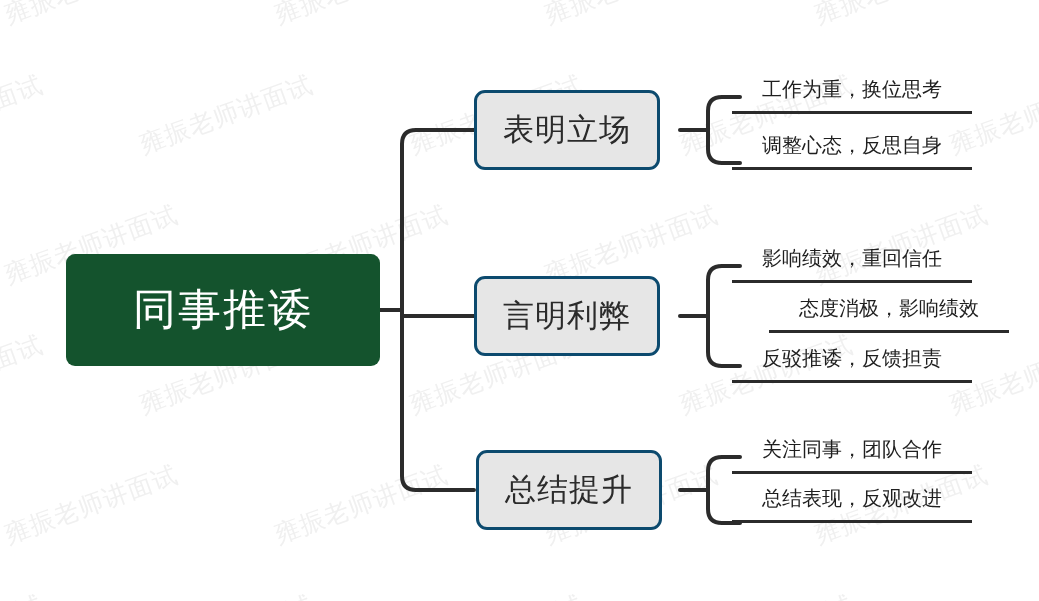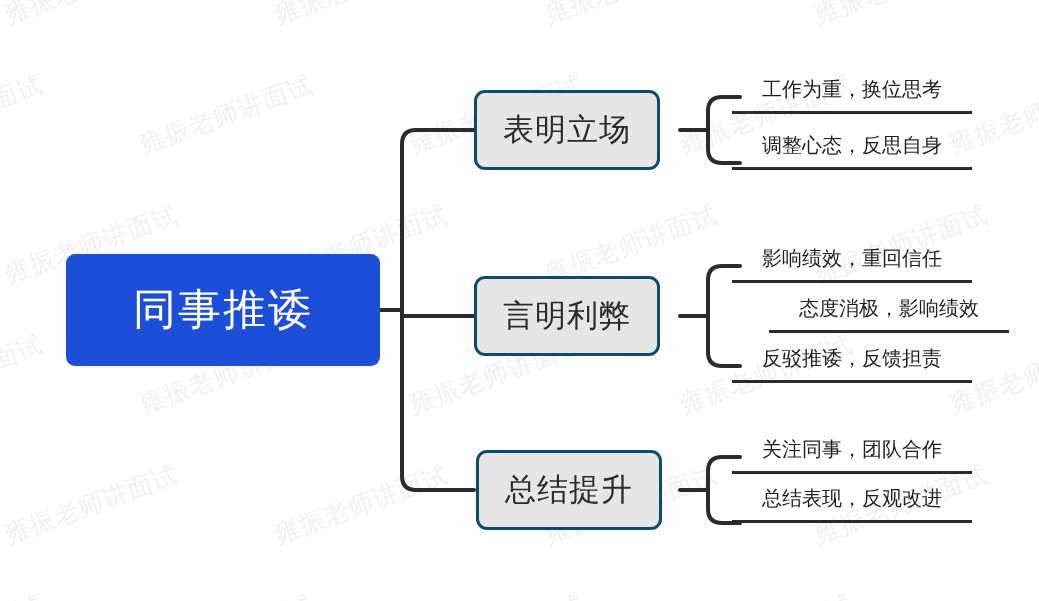--- a/index.html
+++ b/index.html
@@ -55,21 +55,21 @@
     display: flex;
     align-items: center;
     justify-content: center;
   }
 
   #root-node {
     left: 66px;
     top: 254px;
     width: 314px;
     height: 112px;
-    background: #1d4ed8;
+    background: #14532d;
     border-radius: 9px;
     color: #ffffff;
     font-size: 43px;
     letter-spacing: 2px;
   }
 
   .branch-node {
     width: 186px;
     height: 80px;
     background: #e6e6e6;

